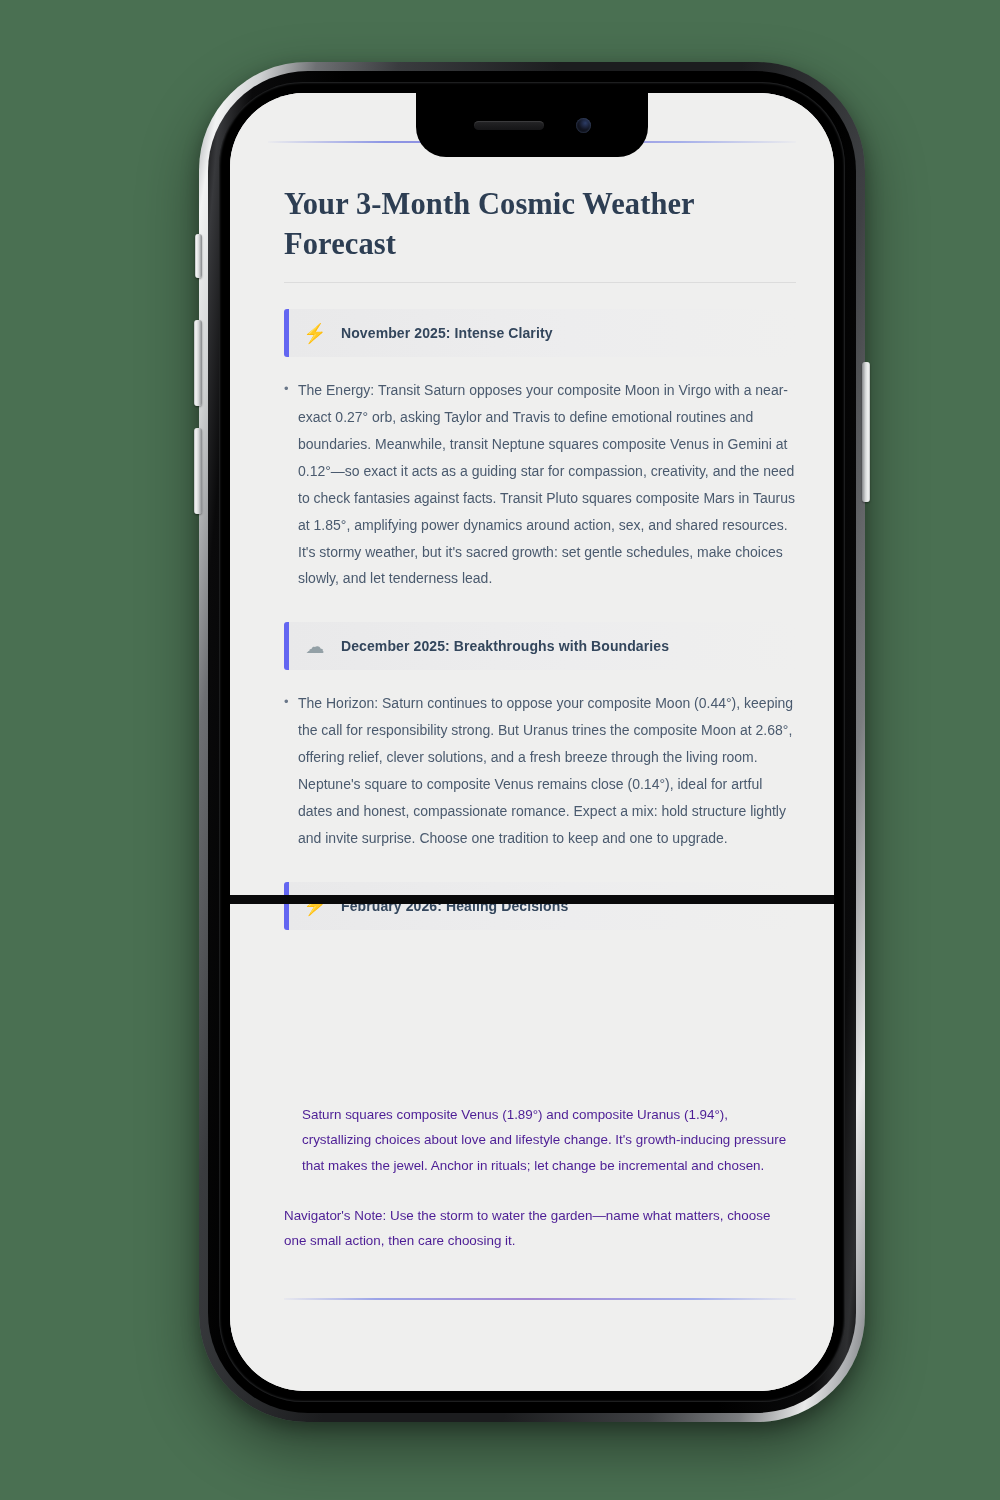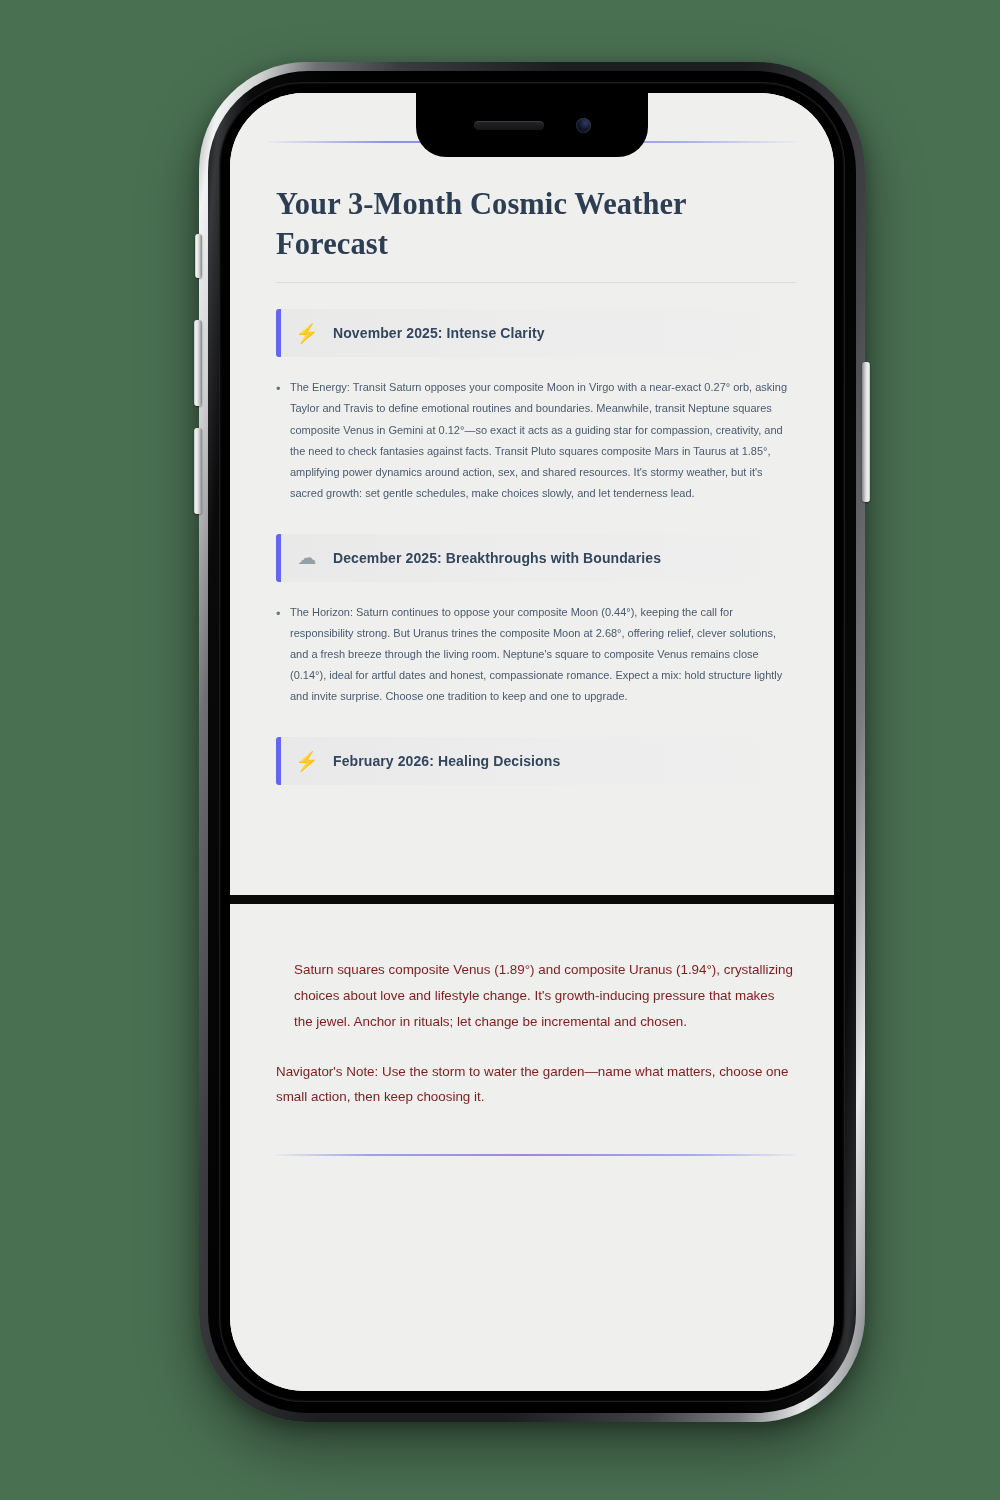--- a/index.html
+++ b/index.html
@@ -130,21 +130,21 @@
   
   .page {
     position: absolute;
     inset: 0;
     background: #efefee;
     padding: 0;
   }
 
   .content {
     position: absolute;
-    left: 8px; right: 0; top: 0;
+    left: 16px; right: 0; top: 0;
     padding: 0 38px;
   }
 
   
   .seam {
     position: absolute;
     left: 0; right: 0;
     top: 802px;
     height: 9px;
     background: #09090a;
@@ -221,38 +221,38 @@
 
   
   ul.bullets {
     list-style: none;
     margin: 0;
     padding: 0;
   }
   ul.bullets > li {
     position: relative;
     padding-left: 14px;
-    font-size: 11px;
+    font-size: 14px;
     line-height: 1.92;
     color: #4a5a6e;
     text-align: left;
   }
   ul.bullets > li::before {
     content: "•";
     position: absolute;
     left: 0;
     top: 0;
     color: #6a7789;
     font-size: 13px;
   }
 
   p.para {
     font-size: 13.4px;
     line-height: 1.92;
-    color: #7f1d1d;
+    color: #4c1d95;
   }
 
   .indent-1 { margin-left: 18px; }
   .sp-18 { height: 18px; }
   .sp-20 { height: 20px; }
   .sp-24 { height: 24px; }
   .sp-26 { height: 26px; }
   .sp-30 { height: 30px; }
   .sp-44 { height: 44px; }
   .sp-56 { height: 56px; }
@@ -332,21 +332,21 @@
         <div class="sp-20"></div>
 
 
         <div class="sp-76"></div>
         <div class="sp-76"></div>
 
         <p class="para indent-1">Saturn squares composite Venus (1.89°) and composite Uranus (1.94°), crystallizing choices about love and lifestyle change. It's growth-inducing pressure that makes the jewel. Anchor in rituals; let change be incremental and chosen.</p>
 
         <div class="sp-24"></div>
 
-        <p class="para">Navigator's Note: Use the storm to water the garden—name what matters, choose one small action, then keep choosing it.</p>
+        <p class="para">Navigator's Note: Use the storm to water the garden—name what matters, choose one small action, then care choosing it.</p>
 
         <div class="sp-44"></div>
         <hr class="rule-gradient">
         <div class="sp-56"></div>
 
       </div>
     </div>
   </div>
 </div>
 

